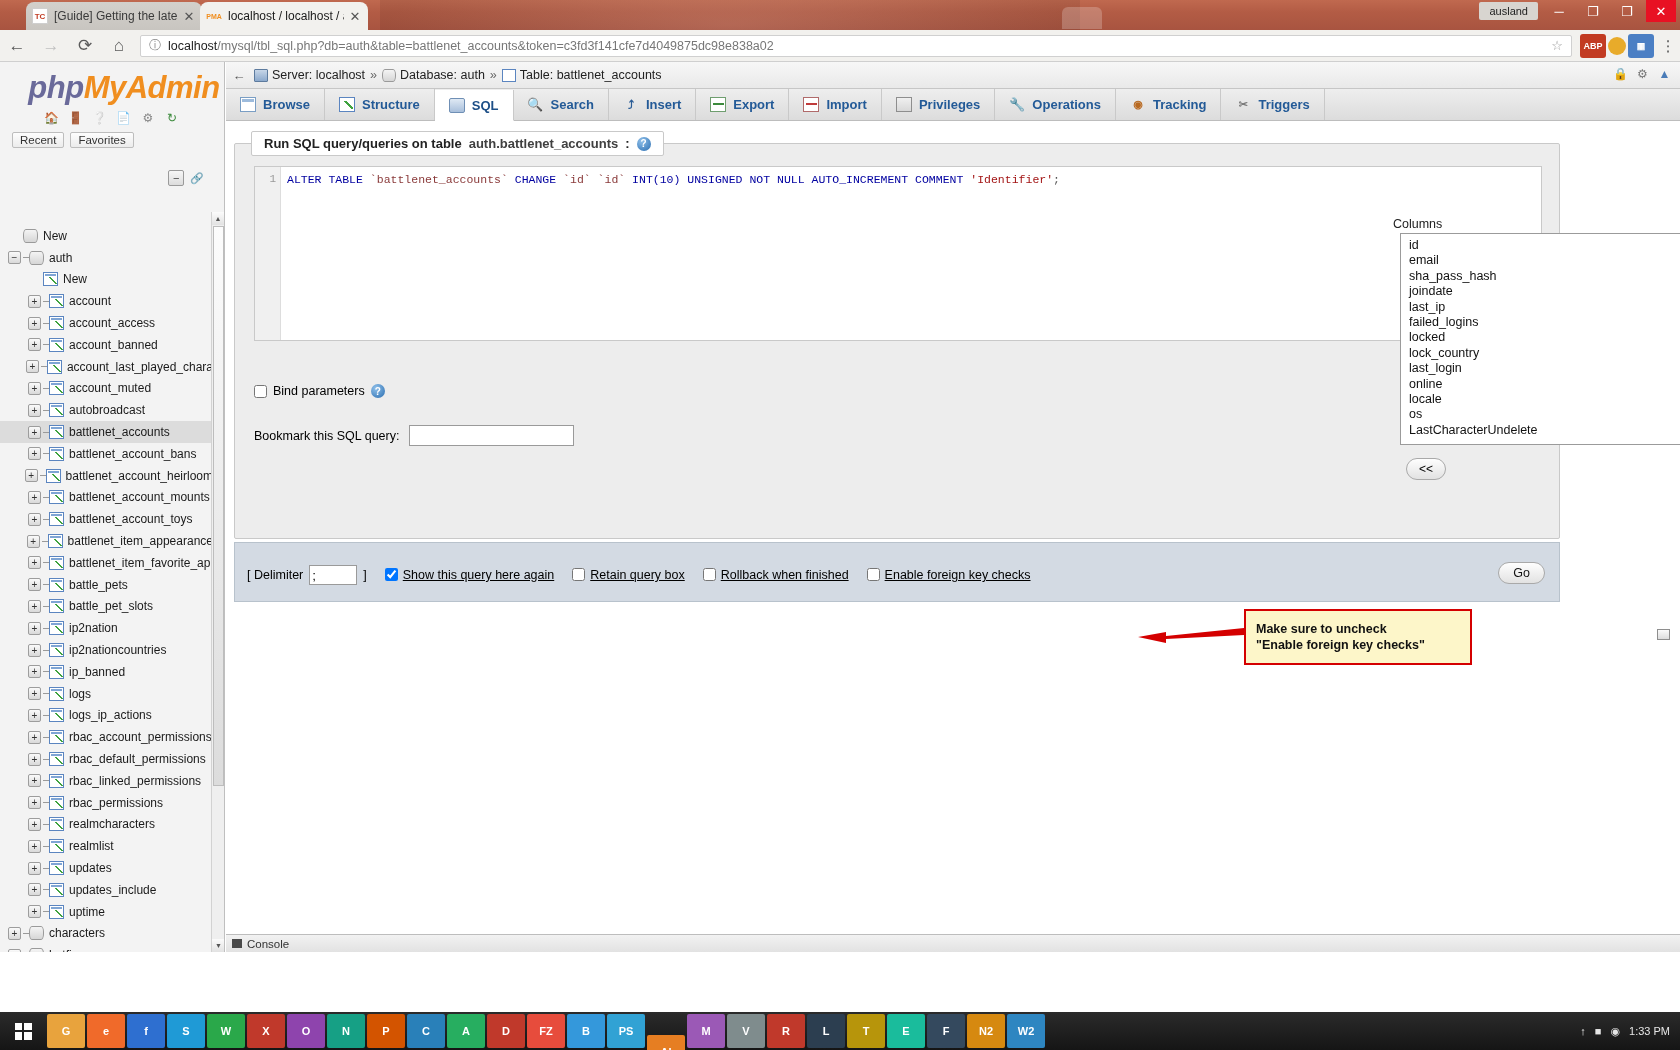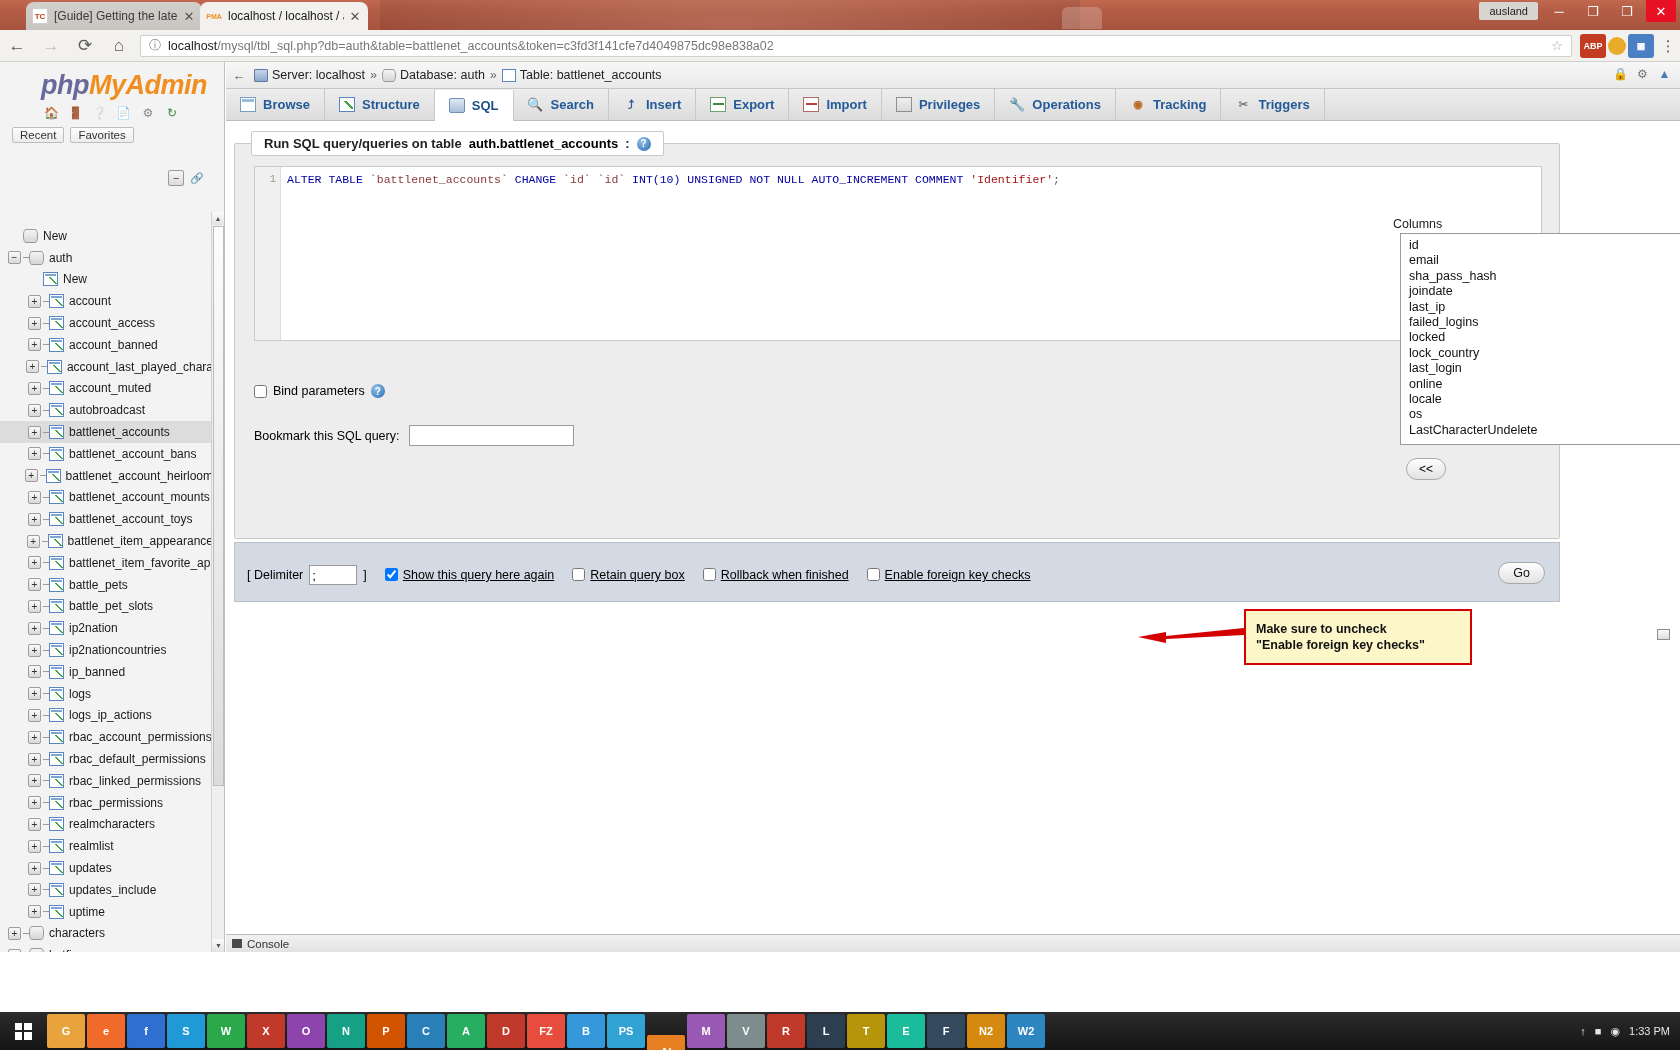--- a/index.html
+++ b/index.html
@@ -83,21 +83,21 @@
   #chrome-menu { width:24px; text-align:center; color:#555; font-size:15px; }
 
   
   #pma { position:absolute; left:0; top:62px; width:1680px; height:928px; background:#fff; }
 
   
   #nav-panel {
     position:absolute; left:0; top:0; width:225px; height:890px;
     background:#f3f3f3; border-right:1px solid #bfbfbf; overflow:hidden;
   }
-  #pma-logo { text-align:center; padding-top:8px; font-size:27px; font-weight:bold; font-style:italic;
+  #pma-logo { text-align:center; padding-top:8px; font-size:31px; font-weight:bold; font-style:italic;
     letter-spacing:-.5px;margin-left:24px; }
   #pma-logo .php { color:#6a6a9a; }
   #pma-logo .my  { color:#f08e1f; }
   #pma-logo .admin { color:#f08e1f; }
   #nav-icons { display:flex; justify-content:center; gap:7px; margin-top:3px; }
   .navicon { width:17px; height:17px; display:inline-flex; align-items:center; justify-content:center;
      font-size:12px; }
   #recent-fav { margin:6px 0 0 12px; display:flex; gap:6px; }
   .rfbtn { border:1px solid #bdbdbd; background:linear-gradient(180deg,#fdfdfd,#ececec);
      padding:1px 7px; font-size:11.5px; border-radius:2px; color:#333; }
@@ -174,21 +174,21 @@
   #sql-area { position:absolute; left:0; top:59px; width:1454px; height:438px; }
   #sql-fieldset {
     position:absolute; left:8px; top:22px; width:1326px; height:396px;
     border:1px solid #c9c9c9; background:#ededed; border-radius:2px;
   }
   #sql-legend {
     position:absolute; left:16px; top:-13px; background:#fff;
     border:1px solid #c9c9c9; border-radius:2px; padding:4px 12px;
     font-size:13px; font-weight:bold; color:#222; display:flex; align-items:center; gap:7px;
   }
-  #sql-legend .tblname { color:#000000; }
+  #sql-legend .tblname { color:#404040; }
   .help-ic {
     width:14px;height:14px;border-radius:50%;
     background:radial-gradient(circle at 35% 30%,#8fc0ea,#2a6db0);
     color:#fff; font-size:10px; font-weight:bold; display:flex;align-items:center;justify-content:center;
   }
   #editor {
     position:absolute; left:19px; top:22px; width:1288px; height:175px;
     background:#fff; border:1px solid #c9c9c9; overflow:hidden;
     font-family:"Liberation Mono", monospace; font-size:11.5px;
   }

